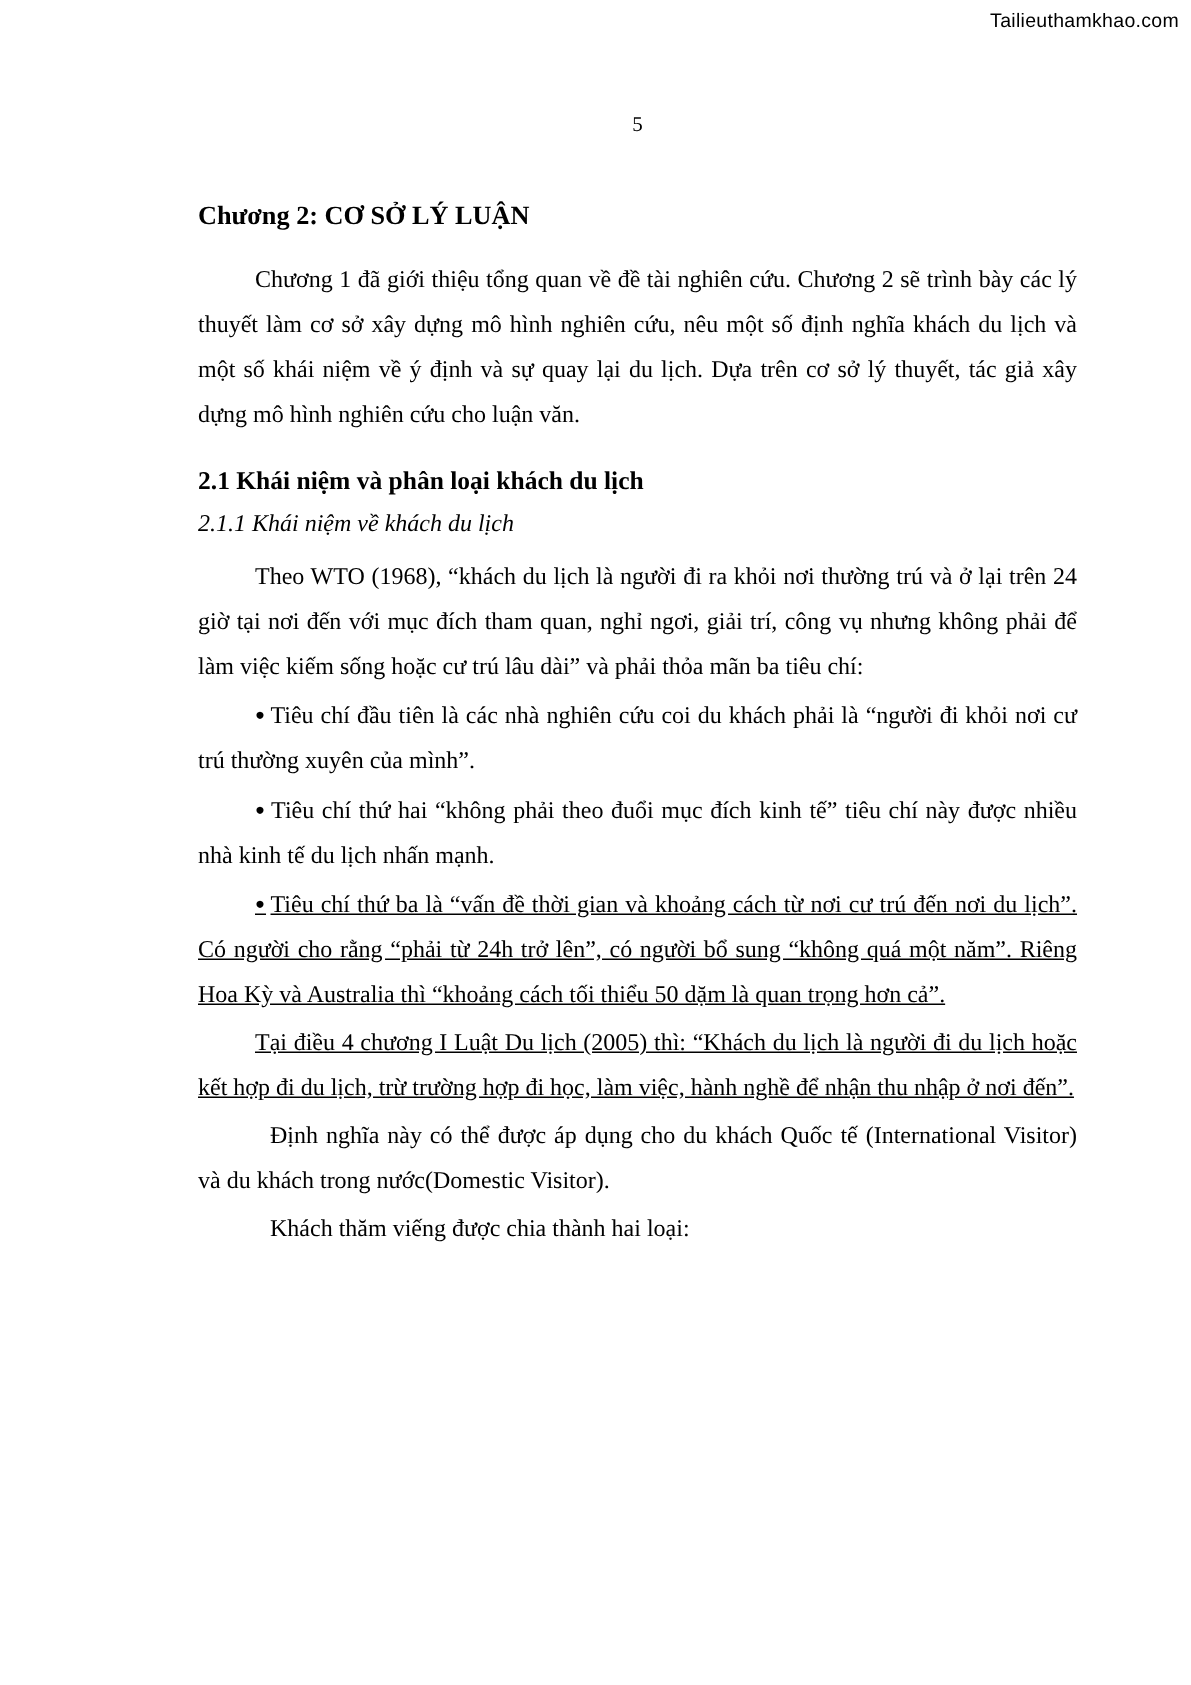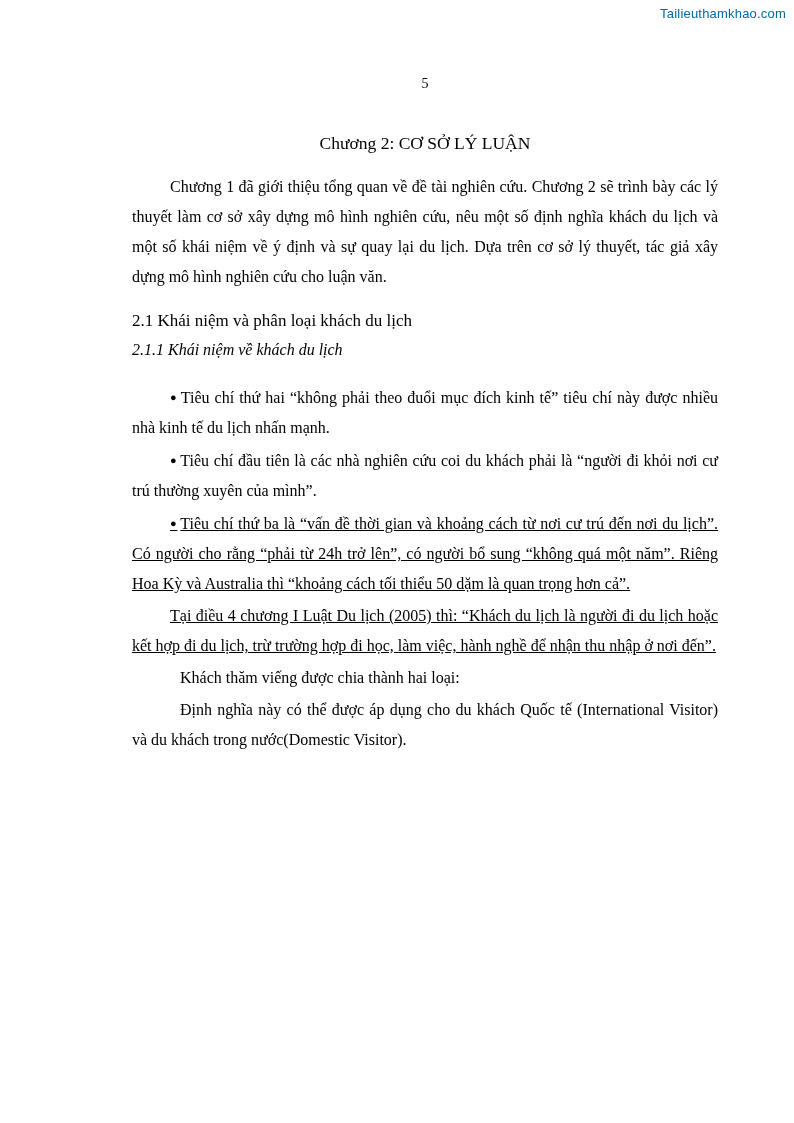--- a/index.html
+++ b/index.html
@@ -4,68 +4,69 @@
   <style>
     html, body { margin: 0; padding: 0; background: #ffffff; }
     body {
       width: 794px; height: 1123px; position: relative; overflow: hidden;
       font-family: "Liberation Serif", "DejaVu Serif", serif;
       color: #000;
     }
     .watermark {
       position: absolute; top: 6px; right: 8px;
       font-family: "Liberation Sans", "DejaVu Sans", sans-serif;
-      font-size: 13px; color: #0369a1; letter-spacing: 0.2px;
+      font-size: 13px; color: #000000; letter-spacing: 0.2px;
     }
     .page-number {
       position: absolute; top: 76px; left: 0; width: 100%;
       text-align: center; font-size: 14px;
       padding-left: 56px; box-sizing: border-box;
     }
     .content {
       position: absolute; left: 132px; top: 128px; width: 586px;
       font-size: 16px; line-height: 30px;
     }
     .chapter-title {
-      text-align: center; font-weight: normal; font-size: 17.5px;
+      font-weight: bold; font-size: 17.5px;
       margin: 0 0 14px 0; line-height: 30px;
     }
     p { margin: 0; text-align: justify; }
     .indent { text-indent: 38px; }
     .indent-lg { text-indent: 48px; }
-    .h2 { font-weight: normal; font-size: 17px; margin-top: 14px; line-height: 30px; }
-    .h3 { font-style: italic; line-height: 28px; margin-bottom: 18px; }
+    .h2 { font-weight: bold; font-size: 17px; margin-top: 14px; line-height: 30px; }
+    .h3 { font-style: italic; line-height: 28px; margin-bottom: 6px; }
     .bullet { text-indent: 38px; }
     .bullet .dot { font-size: 11px; vertical-align: 2px; margin-right: 3px; }
   </style>
 </head>
 <body>
 
 <div class="watermark">Tailieuthamkhao.com</div>
 
 <div class="page-number">5</div>
 
 <div class="content">
   <h1 class="chapter-title">Chương 2: CƠ SỞ LÝ LUẬN</h1>
 
   <p class="indent">Chương 1 đã giới thiệu tổng quan về đề tài nghiên cứu. Chương 2 sẽ trình bày các lý thuyết làm cơ sở xây dựng mô hình nghiên cứu, nêu một số định nghĩa khách du lịch và một số khái niệm về ý định và sự quay lại du lịch. Dựa trên cơ sở lý thuyết, tác giả xây dựng mô hình nghiên cứu cho luận văn.</p>
 
   <div class="h2">2.1 Khái niệm và phân loại khách du lịch</div>
   <div class="h3">2.1.1 Khái niệm về khách du lịch</div>
 
+  <p class="indent">Theo WTO (1968), “khách du lịch là người đi ra khỏi nơi thường trú và ở lại trên 24 giờ tại nơi đến với mục đích tham quan, nghỉ ngơi, giải trí, công vụ nhưng không phải để làm việc kiếm sống hoặc cư trú lâu dài” và phải thỏa mãn ba tiêu chí:</p>
 
   <p class="bullet" style="margin-top:2px;">
-    <span class="dot">●</span><span>Tiêu chí thứ hai “không phải theo đuổi mục đích kinh tế” tiêu chí này được nhiều nhà kinh tế du lịch nhấn mạnh.</span>
+    <span class="dot">●</span><span>Tiêu chí đầu tiên là các nhà nghiên cứu coi du khách phải là “người đi khỏi nơi cư trú thường xuyên của mình”.</span>
   </p>
   <p class="bullet" style="margin-top:2px;">
-    <span class="dot">●</span><span>Tiêu chí đầu tiên là các nhà nghiên cứu coi du khách phải là “người đi khỏi nơi cư trú thường xuyên của mình”.</span>
+    <span class="dot">●</span><span>Tiêu chí thứ hai “không phải theo đuổi mục đích kinh tế” tiêu chí này được nhiều nhà kinh tế du lịch nhấn mạnh.</span>
   </p>
   <p class="bullet" style="margin-top:2px;text-decoration:underline;">
     <span class="dot">●</span><span>Tiêu chí thứ ba là “vấn đề thời gian và khoảng cách từ nơi cư trú đến nơi du lịch”. Có người cho rằng “phải từ 24h trở lên”, có người bổ sung “không quá một năm”. Riêng Hoa Kỳ và Australia thì “khoảng cách tối thiểu 50 dặm là quan trọng hơn cả”.</span>
   </p>
 
   <p class="indent" style="margin-top:2px;text-decoration:underline;">Tại điều 4 chương I Luật Du lịch (2005) thì: “Khách du lịch là người đi du lịch hoặc kết hợp đi du lịch, trừ trường hợp đi học, làm việc, hành nghề để nhận thu nhập ở nơi đến”.</p>
 
 
+  <p class="indent-lg" style="margin-top:2px;">Định nghĩa này có thể được áp dụng cho du khách Quốc tế (International Visitor) và du khách trong nước(Domestic Visitor).</p>
+
   <p class="indent-lg" style="margin-top:2px;">Khách thăm viếng được chia thành hai loại:</p>
-
-  <p class="indent-lg" style="margin-top:2px;">Định nghĩa này có thể được áp dụng cho du khách Quốc tế (International Visitor) và du khách trong nước(Domestic Visitor).</p>
 </div>
 
 </body></html>

